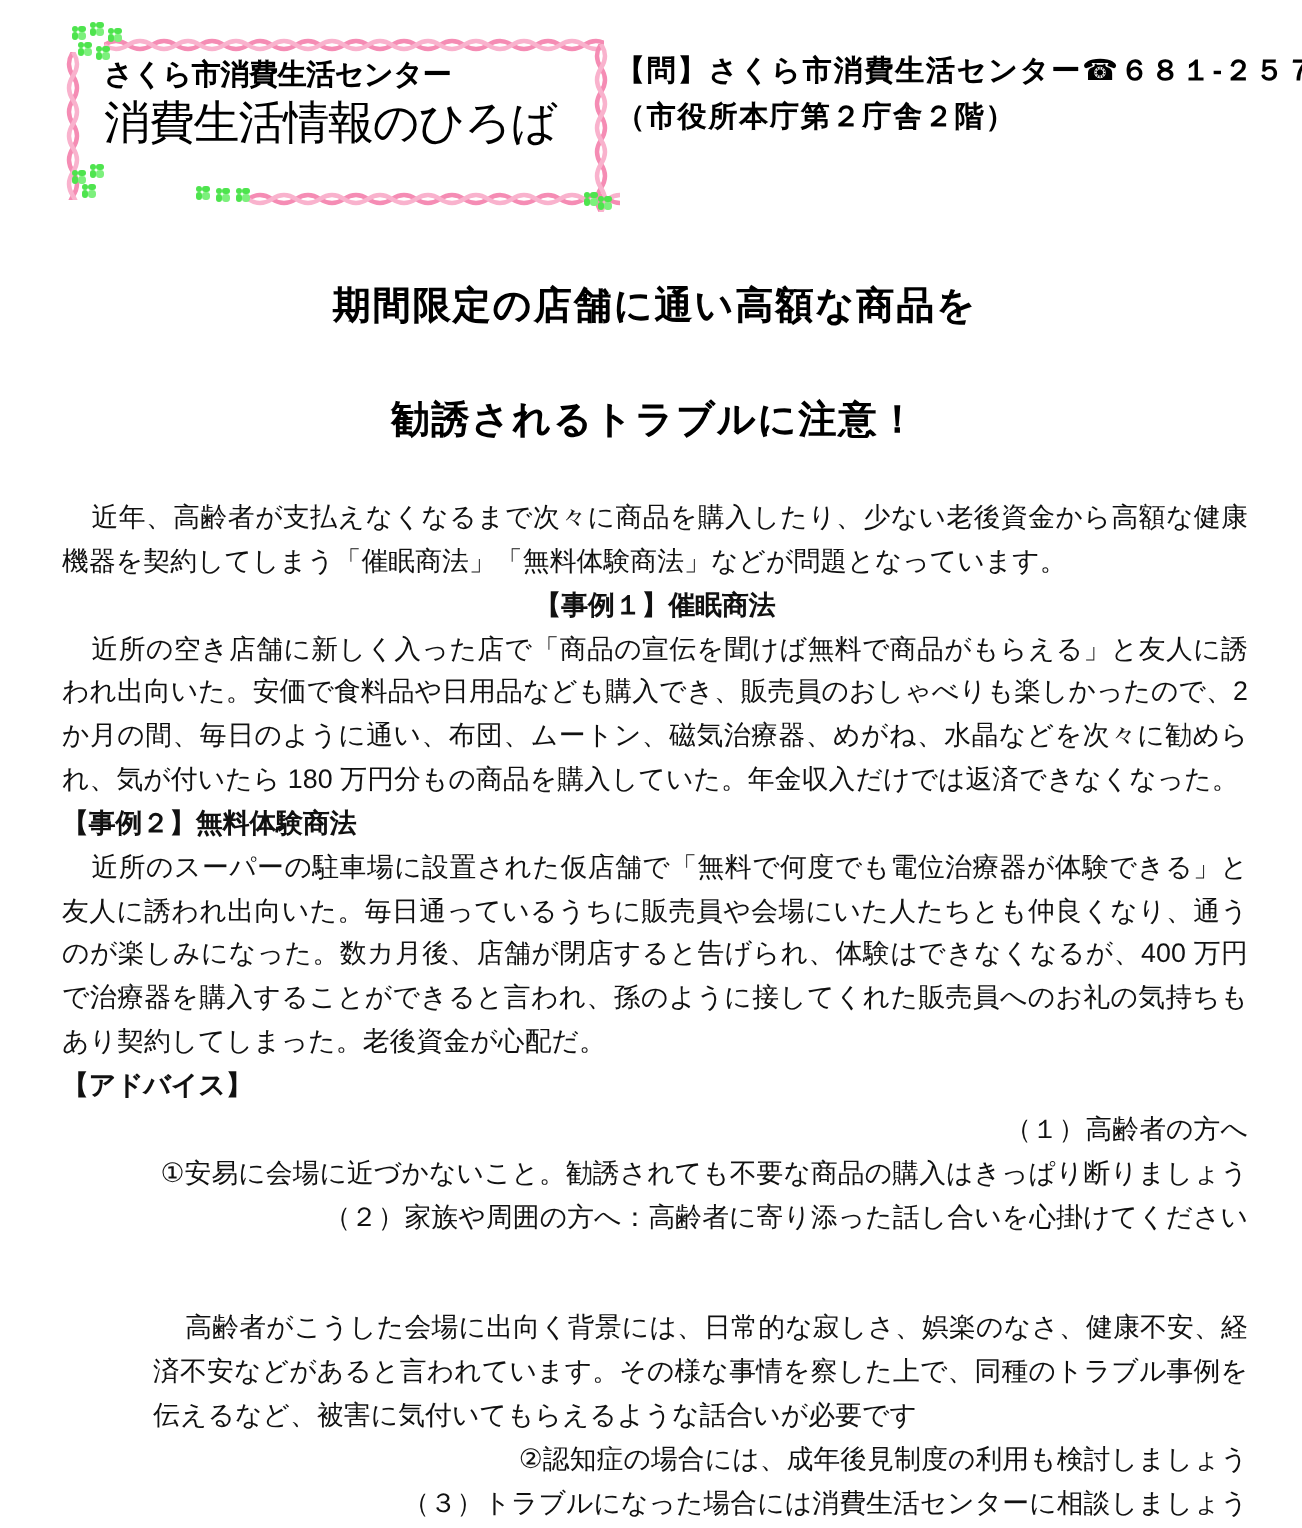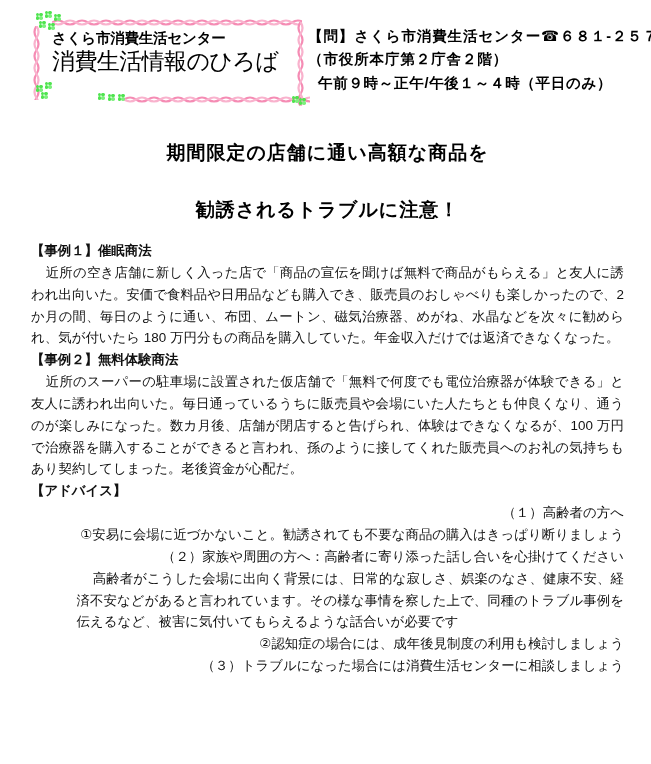--- a/index.html
+++ b/index.html
@@ -128,21 +128,21 @@
     margin: 0;
     text-indent: 1.1em;
   }
   .block-gap-lg { margin-top: 25px; }
   .sec-head {
     font-weight: bold;
     font-size: 13.4px;
     line-height: 1.63;
     color: #111;
   }
-  .ln-indent2 { padding-left: 3.4em; text-indent: 0; }
+  .ln-indent2 { padding-left: 3.4em; text-indent: 0; margin-top: 34px; }
   .nowrapish { text-align: right; }
 </style>
 </head>
 <body>
 
 <div class="header">
 
   <div class="masthead">
 
     <div class="wave wave-top">
@@ -257,37 +257,37 @@
 
     <div class="masthead-text">
       <div class="masthead-line1">さくら市消費生活センター</div>
       <div class="masthead-line2">消費生活情報のひろば</div>
     </div>
   </div>
 
   <div class="contact">
     <div class="contact-line">【問】さくら市消費生活センター☎６８１-２５７５</div>
     <div class="contact-line">（市役所本庁第２庁舎２階）</div>
-    <div class="contact-line indent">午前９時～正午/午後１～４時（平日のみ）</div>
   </div>
 </div>
 
 <div class="sheet">
 
   <div class="headline">
     <div class="l1">期間限定の店舗に通い高額な商品を</div>
     <div class="l2">勧誘されるトラブルに注意！</div>
   </div>
 
-
-  <div class="sec-head" style="margin-top:17px;">【事例１】催眠商法</div>
+  <p class="para block-gap-lg">近年、高齢者が支払えなくなるまで次々に商品を購入したり、少ない老後資金から高額な健康機器を契約してしまう「催眠商法」「無料体験商法」などが問題となっています。</p>
+
+  <div class="sec-head" style="text-align:center;">【事例１】催眠商法</div>
   <p class="para">近所の空き店舗に新しく入った店で「商品の宣伝を聞けば無料で商品がもらえる」と友人に誘われ出向いた。安価で食料品や日用品なども購入でき、販売員のおしゃべりも楽しかったので、2 か月の間、毎日のように通い、布団、ムートン、磁気治療器、めがね、水晶などを次々に勧められ、気が付いたら 180 万円分もの商品を購入していた。年金収入だけでは返済できなくなった。</p>
 
   <div class="sec-head">【事例２】無料体験商法</div>
-  <p class="para">近所のスーパーの駐車場に設置された仮店舗で「無料で何度でも電位治療器が体験できる」と友人に誘われ出向いた。毎日通っているうちに販売員や会場にいた人たちとも仲良くなり、通うのが楽しみになった。数カ月後、店舗が閉店すると告げられ、体験はできなくなるが、100 万円で治療器を購入することができると言われ、孫のように接してくれた販売員へのお礼の気持ちもあり契約してしまった。老後資金が心配だ。</p>
+  <p class="para">近所のスーパーの駐車場に設置された仮店舗で「無料で何度でも電位治療器が体験できる」と友人に誘われ出向いた。毎日通っているうちに販売員や会場にいた人たちとも仲良くなり、通うのが楽しみになった。数カ月後、店舗が閉店すると告げられ、体験はできなくなるが、400 万円で治療器を購入することができると言われ、孫のように接してくれた販売員へのお礼の気持ちもあり契約してしまった。老後資金が心配だ。</p>
 
   <div class="sec-head">【アドバイス】</div>
 
   <div class="ln nowrapish">（１）高齢者の方へ</div>
   <div class="ln nowrapish">①安易に会場に近づかないこと。勧誘されても不要な商品の購入はきっぱり断りましょう</div>
 
   <div class="ln nowrapish">（２）家族や周囲の方へ：高齢者に寄り添った話し合いを心掛けてください</div>
   <div class="ln ln-indent2" style="text-indent:1.2em;">高齢者がこうした会場に出向く背景には、日常的な寂しさ、娯楽のなさ、健康不安、経済不安などがあると言われています。その様な事情を察した上で、同種のトラブル事例を伝えるなど、被害に気付いてもらえるような話合いが必要です</div>
   <div class="ln nowrapish">②認知症の場合には、成年後見制度の利用も検討しましょう</div>
 

